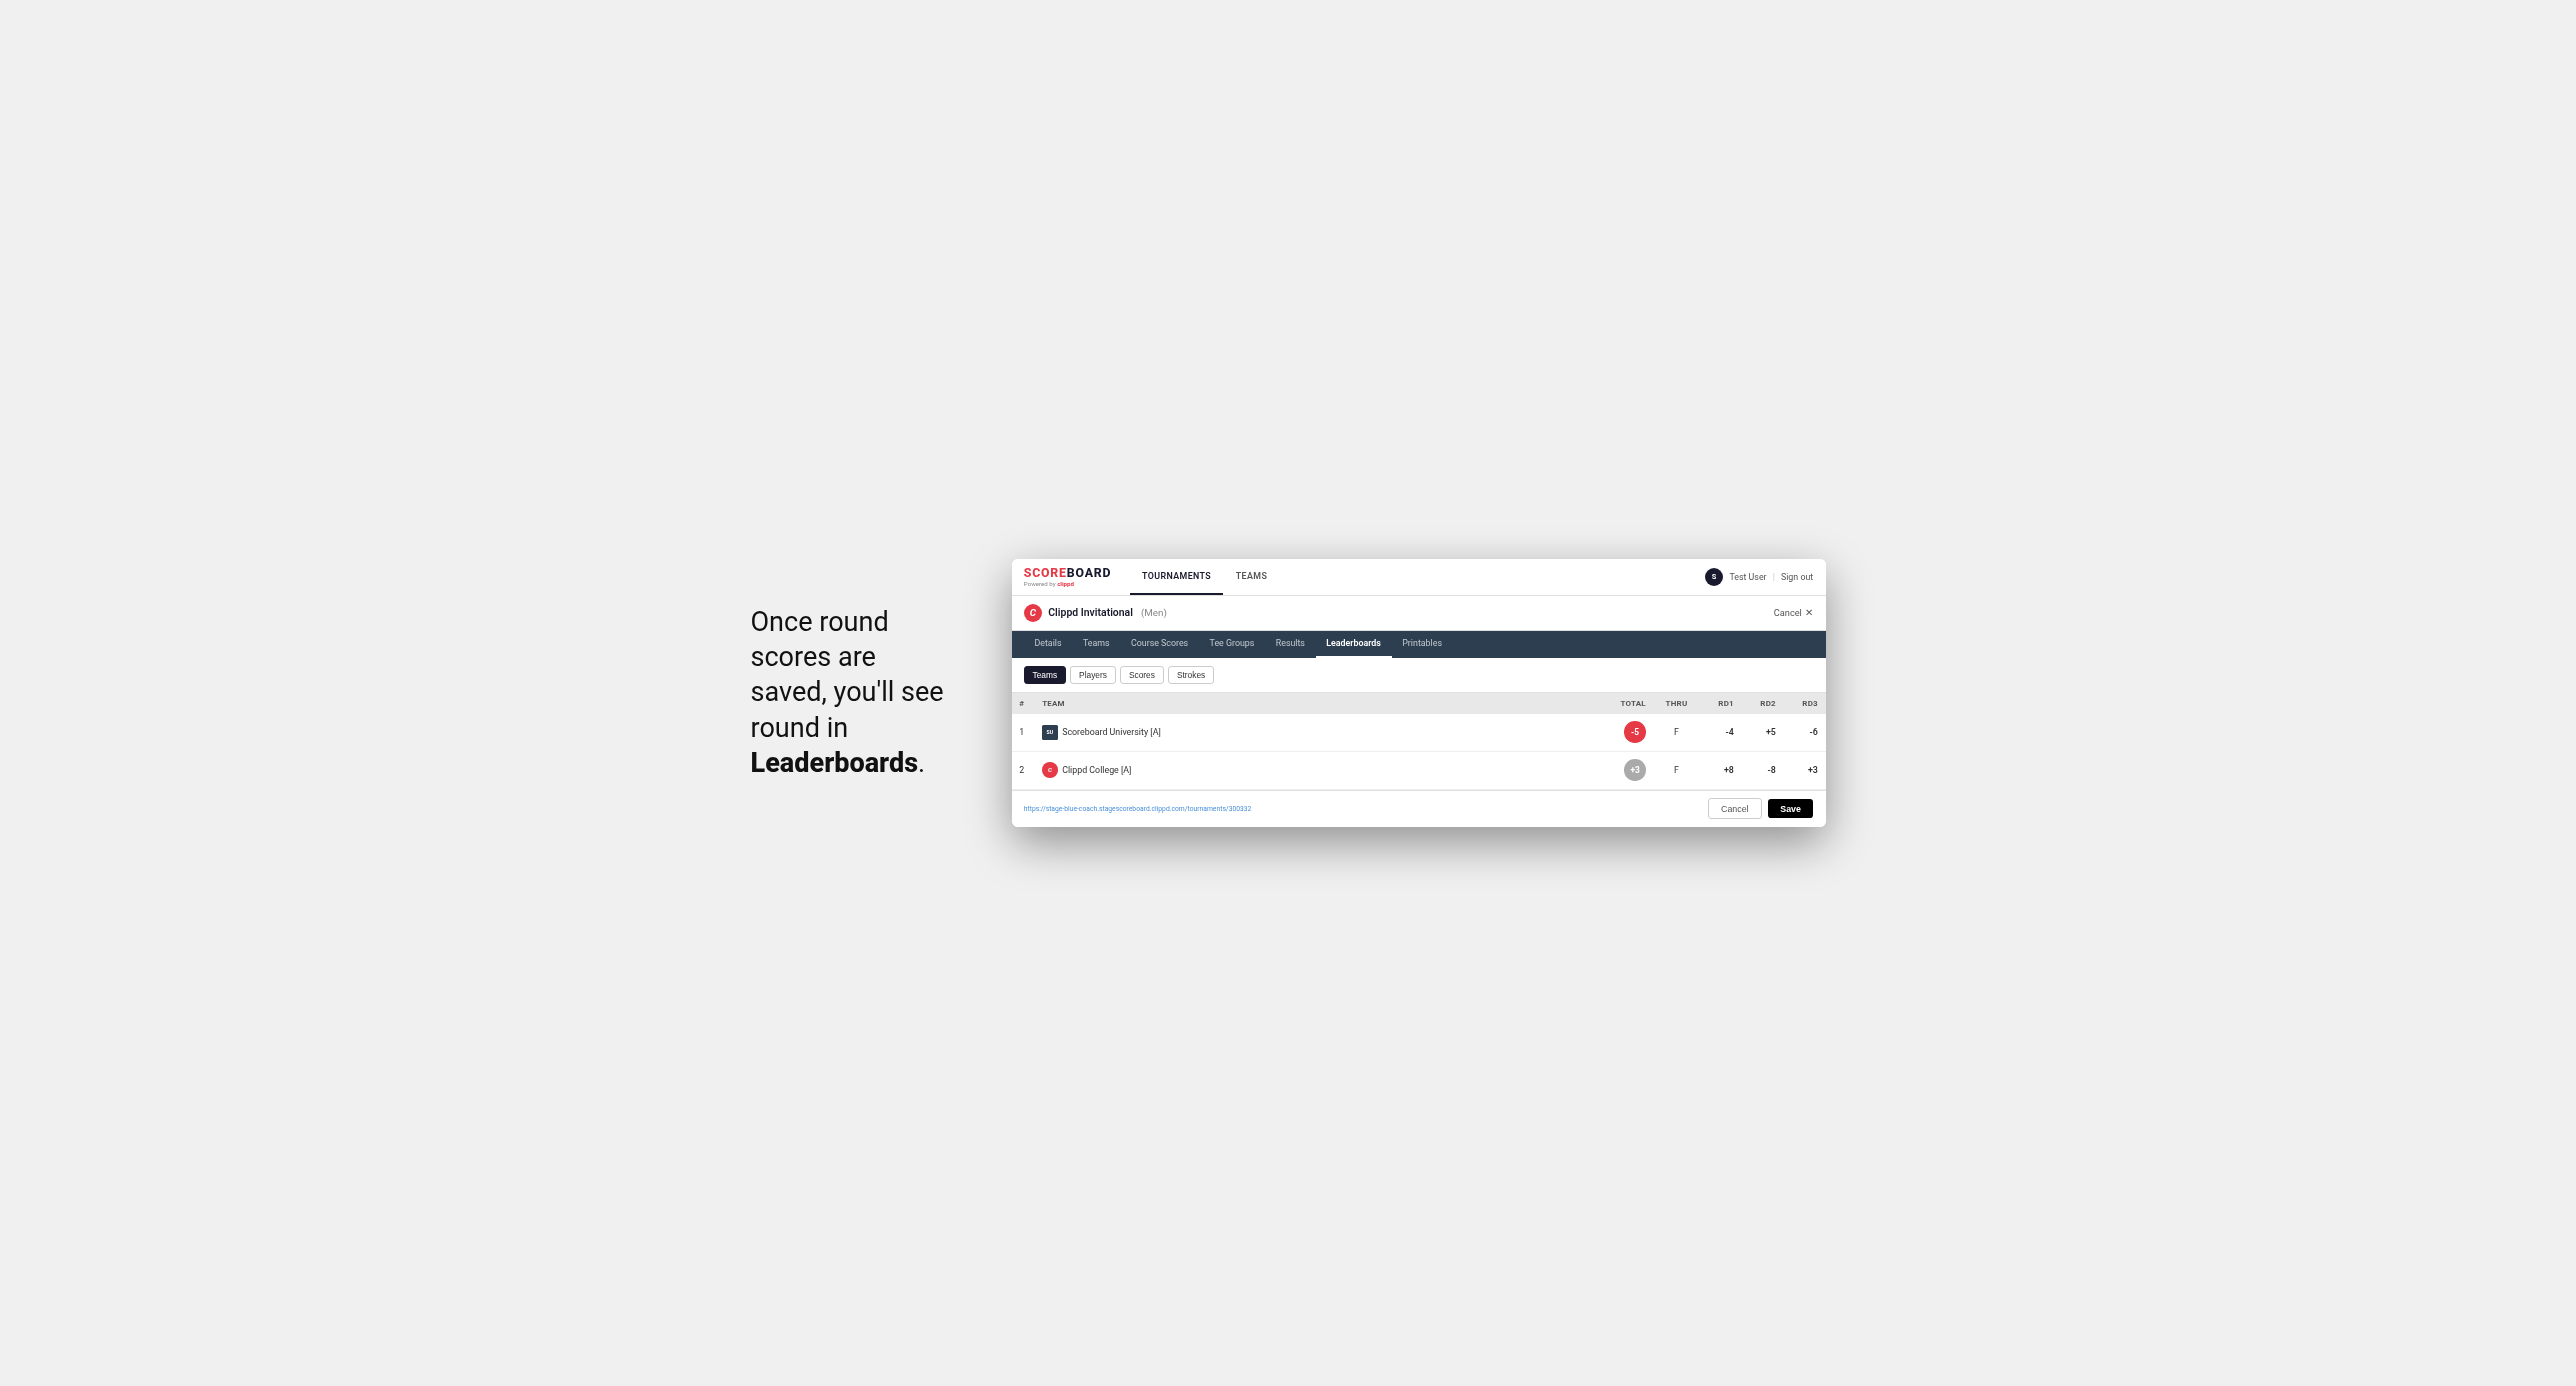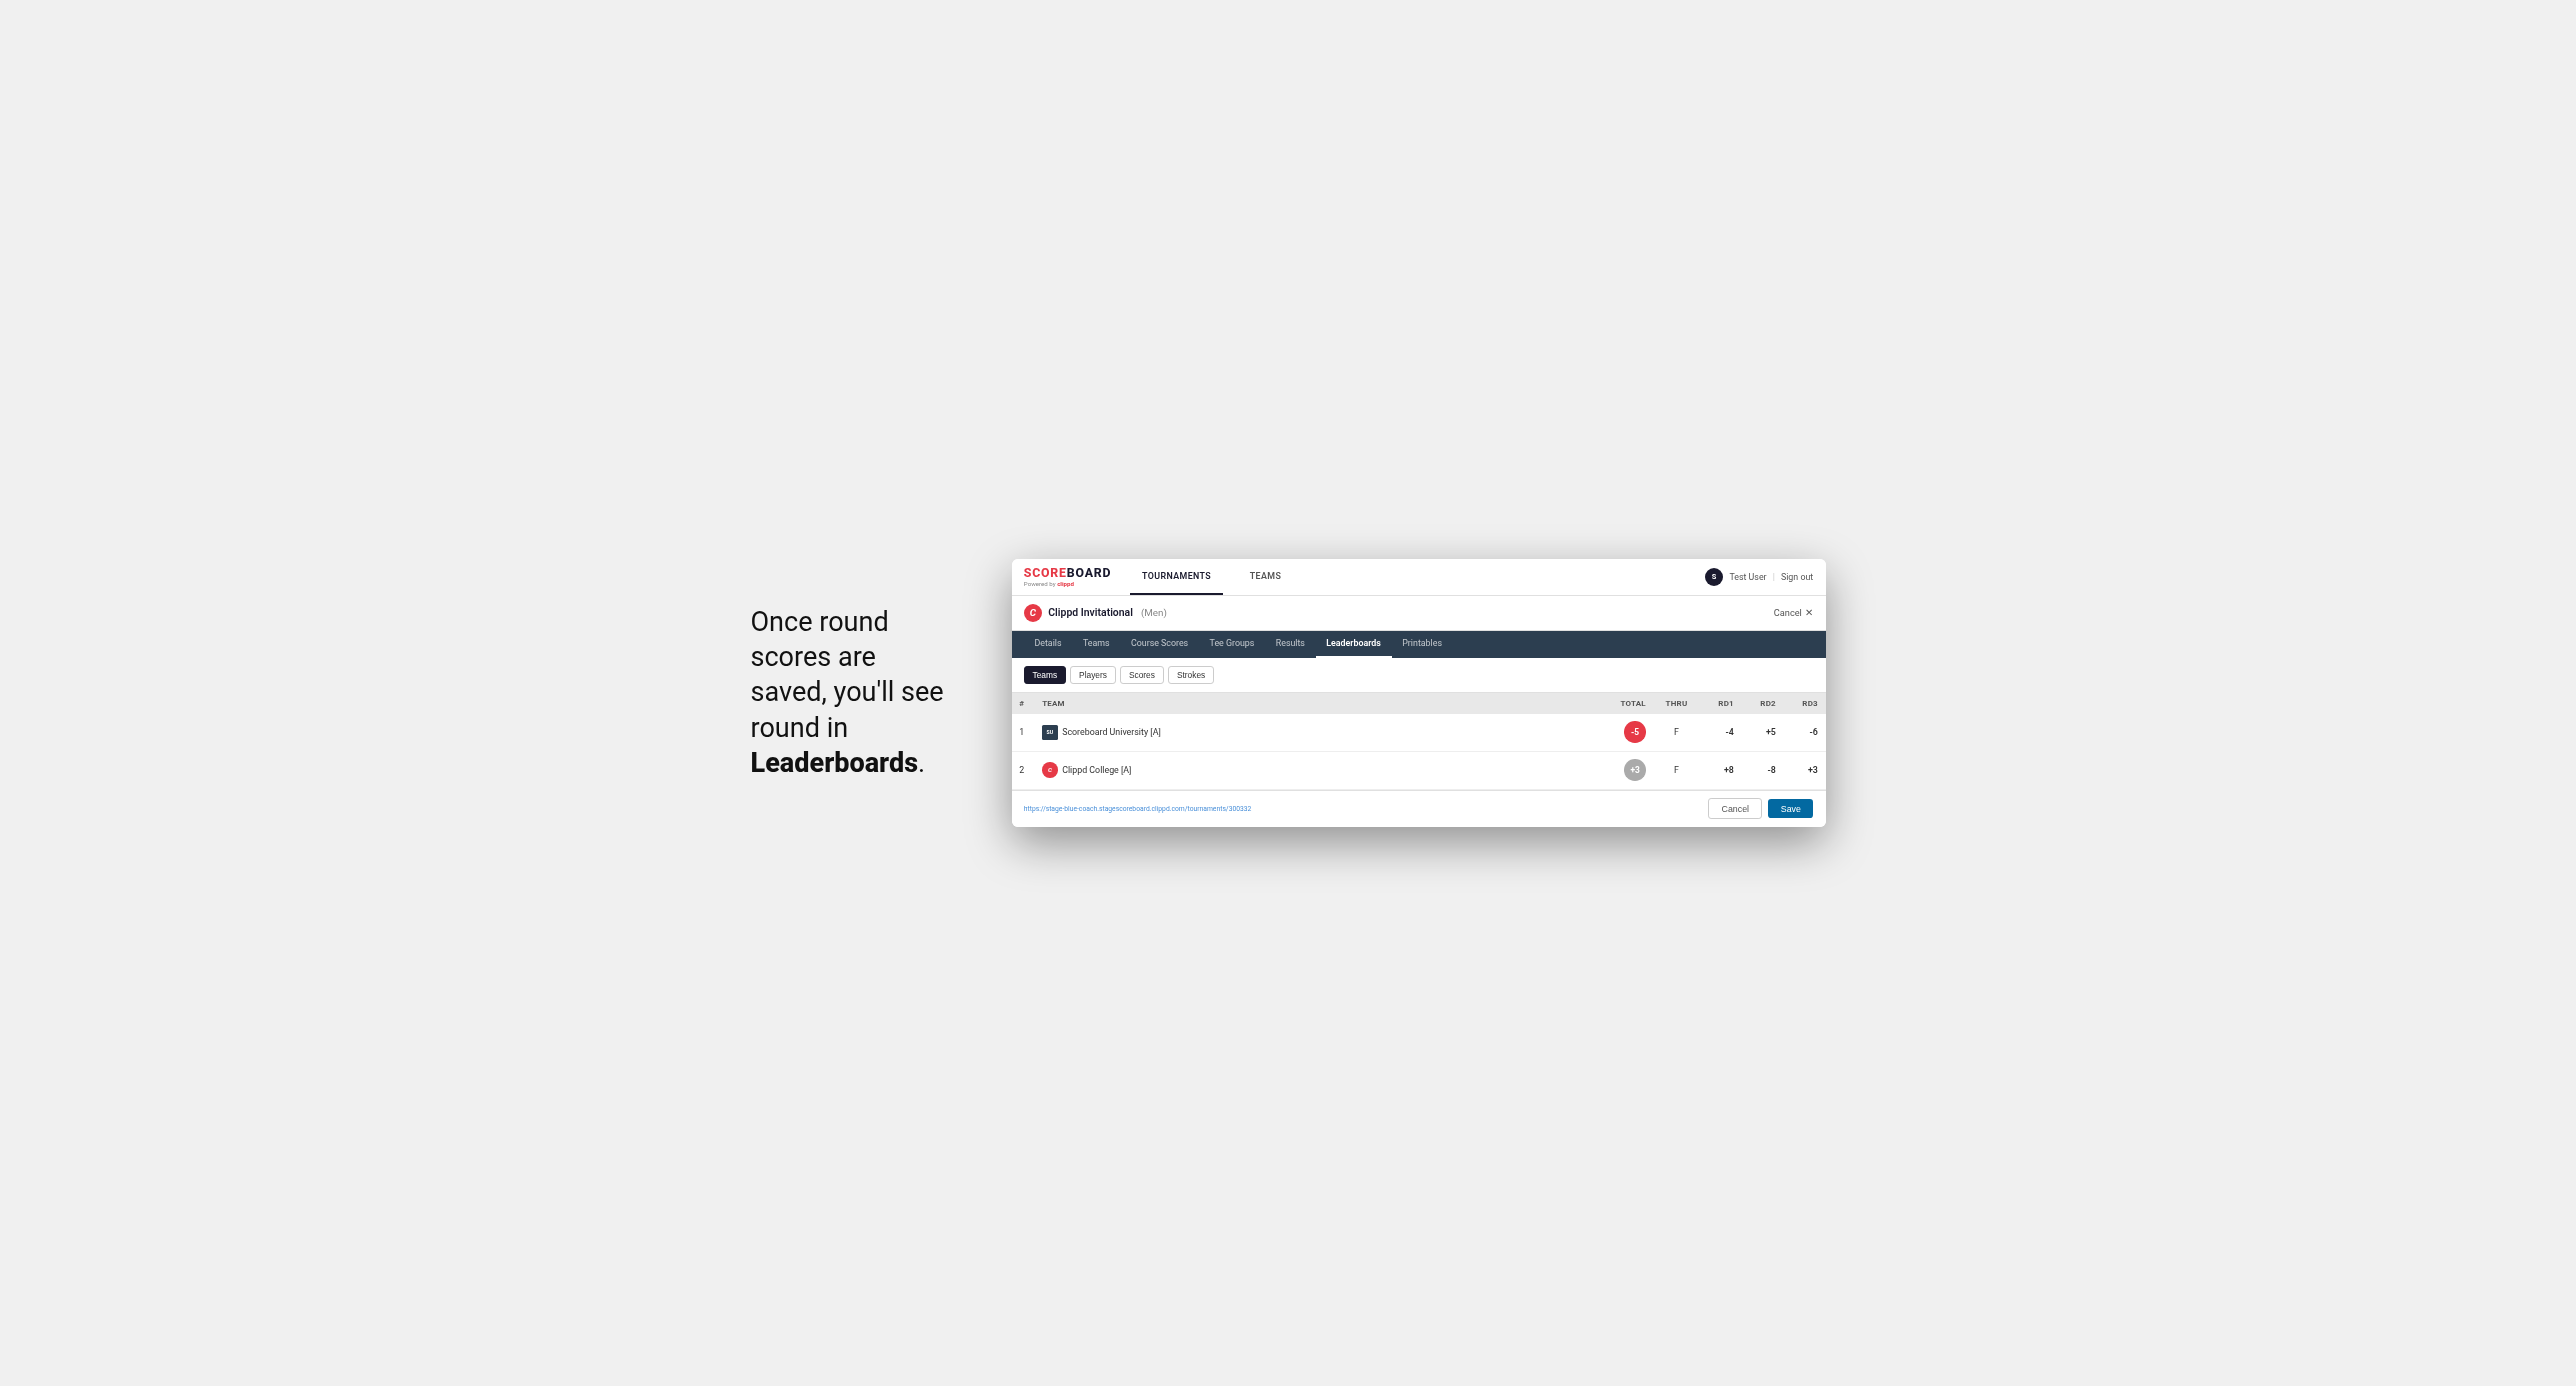--- a/index.html
+++ b/index.html
@@ -71,21 +71,21 @@
     .logo-scoreboard span { color: #e63946; }
 
     .logo-powered {
       font-size: 0.5rem;
       color: #888;
     }
     .logo-powered span { color: #e63946; font-weight: 700; }
 
     .nav-links {
       display: flex;
-      gap: 14px;
+      gap: 0;
       height: 100%;
     }
 
     .nav-link {
       padding: 0 12.3px;
       font-size: 0.72rem;
       font-weight: 600;
       color: #555;
       text-transform: uppercase;
       letter-spacing: 0.4px;
@@ -329,26 +329,26 @@
       border: 0.8px solid #ccc;
       background: #fff;
       color: #555;
       border-radius: 3.1px;
       cursor: pointer;
     }
 
     .btn-save {
       padding: 4.6px 12.3px;
       font-size: 0.72rem;
-      background: #0369a1;
+      background: #000000;
       color: #fff;
       border: none;
       border-radius: 3.1px;
       cursor: pointer;
-      font-weight: 400;
+      font-weight: 700;
     }
 
     .divider { color: #ccc; }
   </style>
 </head>
 <body>
 
 <div class="page-wrapper">
 
   <div class="sidebar-text">

